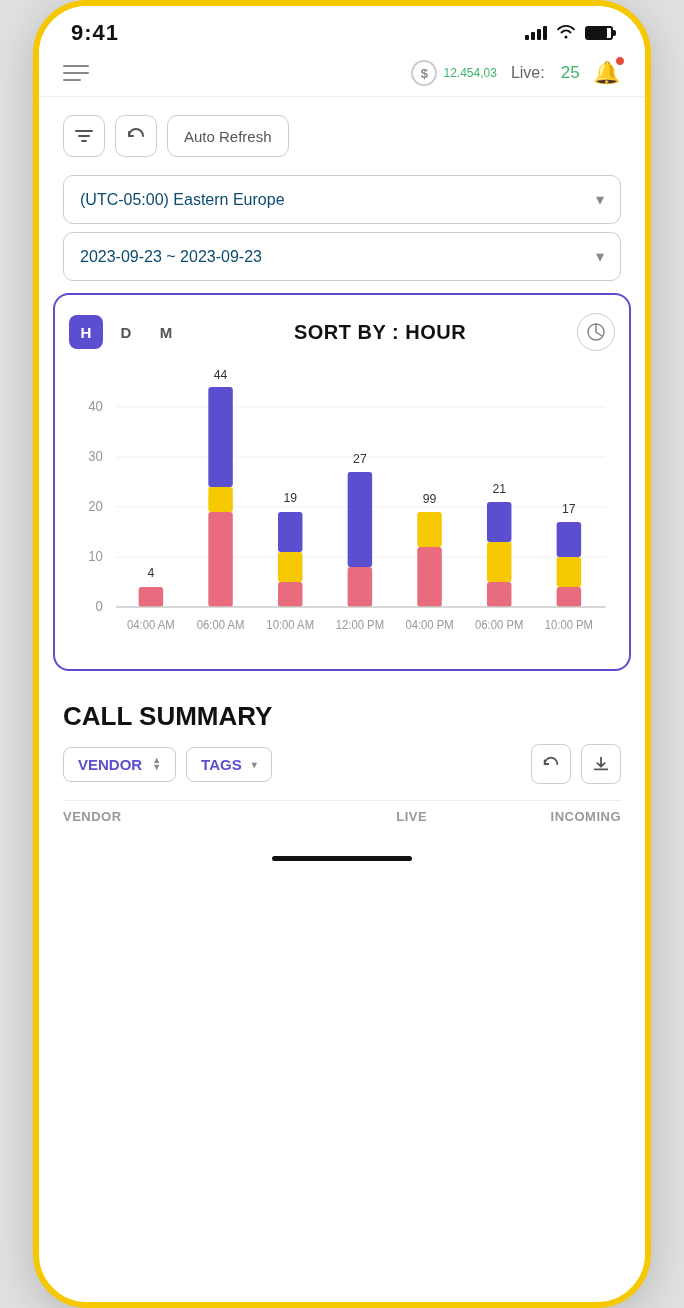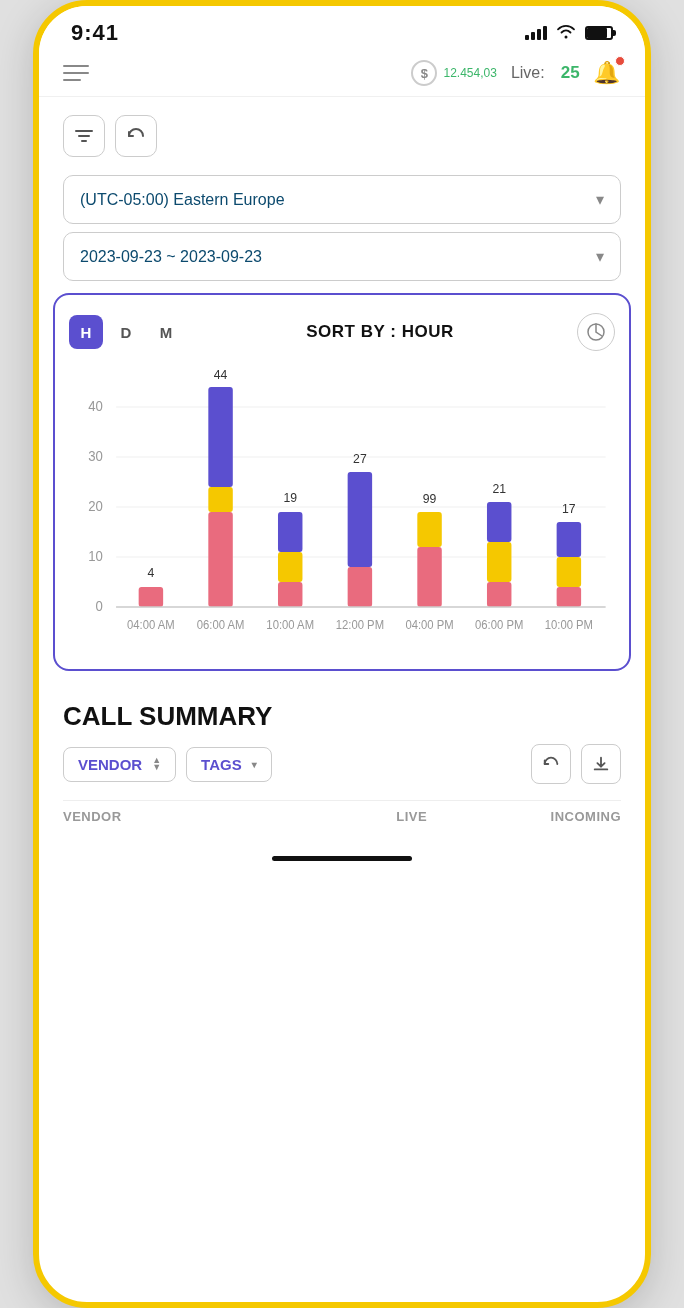--- a/index.html
+++ b/index.html
@@ -77,21 +77,21 @@
     .dollar-circle {
       width: 26px; height: 26px;
       border: 2px solid #ccc;
       border-radius: 50%;
       display: flex; align-items: center; justify-content: center;
       font-size: 13px; color: #888; font-weight: bold;
     }
     .balance-amount { color: #3cb66a; font-weight: 400; font-size: 12px; }
     .live-section { display: flex; align-items: center; gap: 16px; font-size: 16px; }
     .live-label { color: #666; font-weight: 500; }
-    .live-count { color: #3cb66a; font-weight: 700; font-size: 17px; }
+    .live-count { color: #3cb66a; font-weight: 400; font-size: 17px; }
     .bell-icon {
       position: relative;
       font-size: 22px;
       color: #555;
       cursor: pointer;
     }
     .bell-badge {
       position: absolute;
       top: -4px; right: -4px;
       width: 10px; height: 10px;
@@ -176,21 +176,21 @@
     }
     .sort-tab.active {
       background: #5b4fcf;
       color: #fff;
     }
     .sort-tab.inactive {
       background: #fff;
       color: #555;
     }
     .sort-label {
-      font-size: 17px;
+      font-size: 20px;
       font-weight: 700;
       color: #111;
       letter-spacing: 0.5px;
     }
     .pie-icon-btn {
       width: 38px; height: 38px;
       border: 1.5px solid #ccc;
       border-radius: 50%;
       display: flex; align-items: center; justify-content: center;
       cursor: pointer;
@@ -342,20 +342,21 @@
         <svg width="20" height="20" viewBox="0 0 20 20" fill="none">
           <path d="M2 5h16M5 10h10M8 15h4" stroke="#555" stroke-width="2" stroke-linecap="round"></path>
         </svg>
       </div>
       <div class="icon-btn">
         <svg width="20" height="20" viewBox="0 0 20 20" fill="none">
           <path d="M17 10A7 7 0 103 10" stroke="#555" stroke-width="2" stroke-linecap="round"></path>
           <path d="M3 6v4h4" stroke="#555" stroke-width="2" stroke-linecap="round" stroke-linejoin="round"></path>
         </svg>
       </div>
+      <button class="auto-refresh-btn">Auto Refresh</button>
     </div>
   </div>
 
   <div class="dropdown-selector">
     <span class="dropdown-text">(UTC-05:00) Eastern Europe</span>
     <span class="chevron-down">▾</span>
   </div>
 
   <div class="dropdown-selector">
     <span class="dropdown-text">2023-09-23 ~ 2023-09-23</span>

